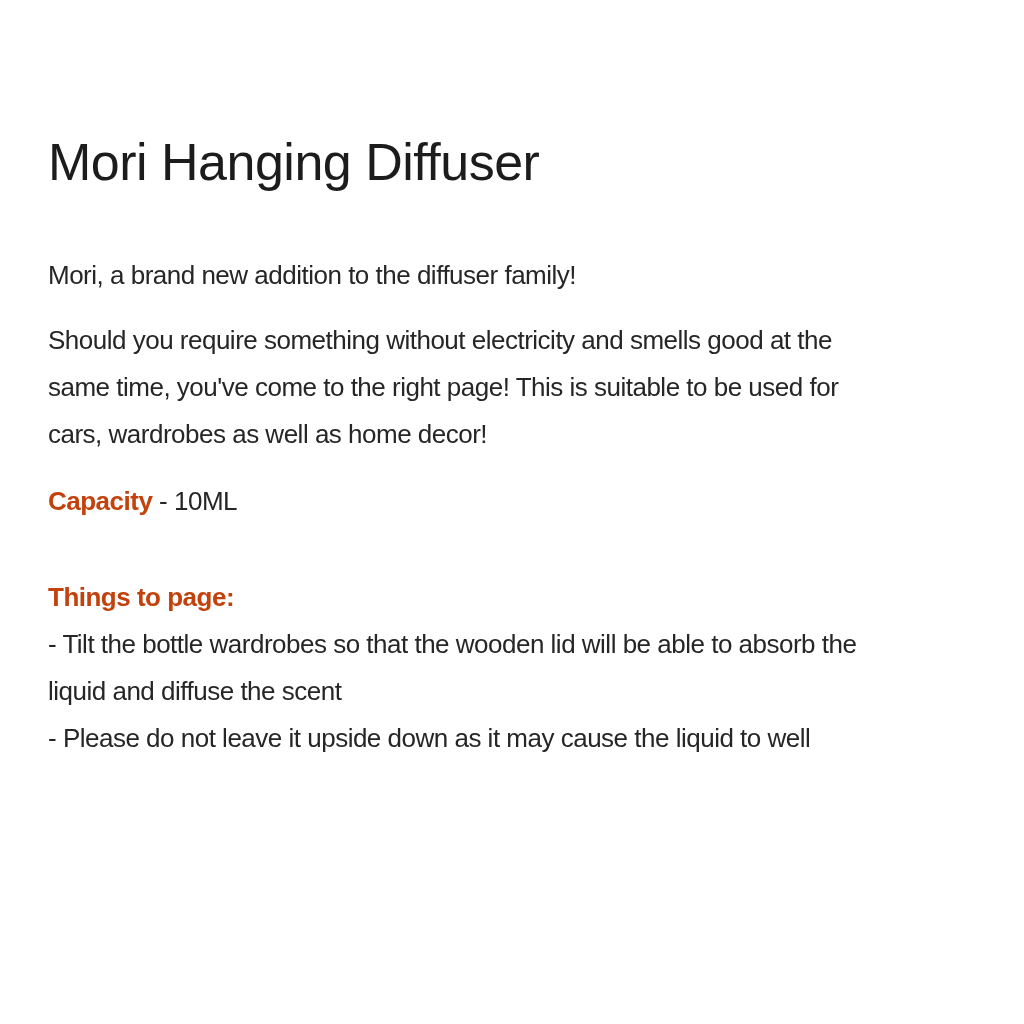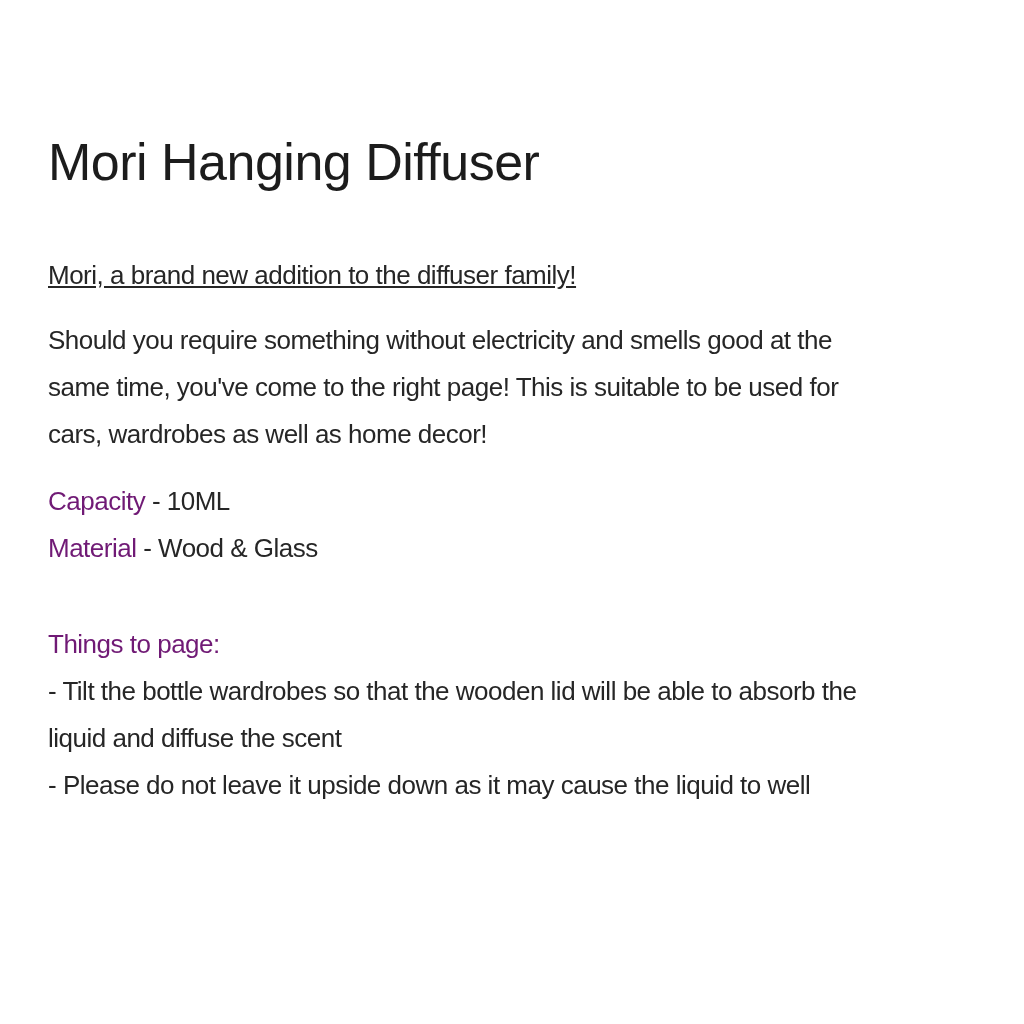--- a/index.html
+++ b/index.html
@@ -27,31 +27,30 @@
     letter-spacing: -0.5px;
     color: #1c1c1c;
   }
   .body-text {
     font-size: 26px;
     line-height: 47px;
     letter-spacing: -0.5px;
   }
   .intro-paragraph {
     margin: 0 0 18px 0;
-    text-decoration: underline;
   }
   .description-paragraph {
     margin: 16px 0 20px 0;
   }
   .specs-block {
     margin: 0 0 49px 0;
   }
   .spec-label, .notes-heading {
-    font-weight: 400;
-    color: #701a75;
+    font-weight: 700;
+    color: #c2410c;
   }
   .notes-block {
     margin: 0;
   }
 </style>
 </head>
 <body>
 
 <div class="canvas">
   <div class="content">
@@ -61,23 +60,20 @@
     <div class="body-text">
 
       <p class="intro-paragraph">Mori, a brand new addition to the diffuser family!</p>
 
       <p class="description-paragraph">Should you require something without electricity and smells good at the same time, you've come to the right page! This is suitable to be used for cars, wardrobes as well as home decor!</p>
 
       <div class="specs-block">
         <div class="spec-row">
           <span class="spec-label">Capacity</span><span> - </span><span>10ML</span>
         </div>
-        <div class="spec-row">
-          <span class="spec-label">Material</span><span> - </span><span>Wood &amp; Glass</span>
-        </div>
       </div>
 
       <div class="notes-block">
         <div class="notes-heading">Things to page:</div>
         <div class="note-item">- Tilt the bottle wardrobes so that the wooden lid will be able to absorb the liquid and diffuse the scent</div>
         <div class="note-item">- Please do not leave it upside down as it may cause the liquid to well</div>
       </div>
 
     </div>
   </div>

